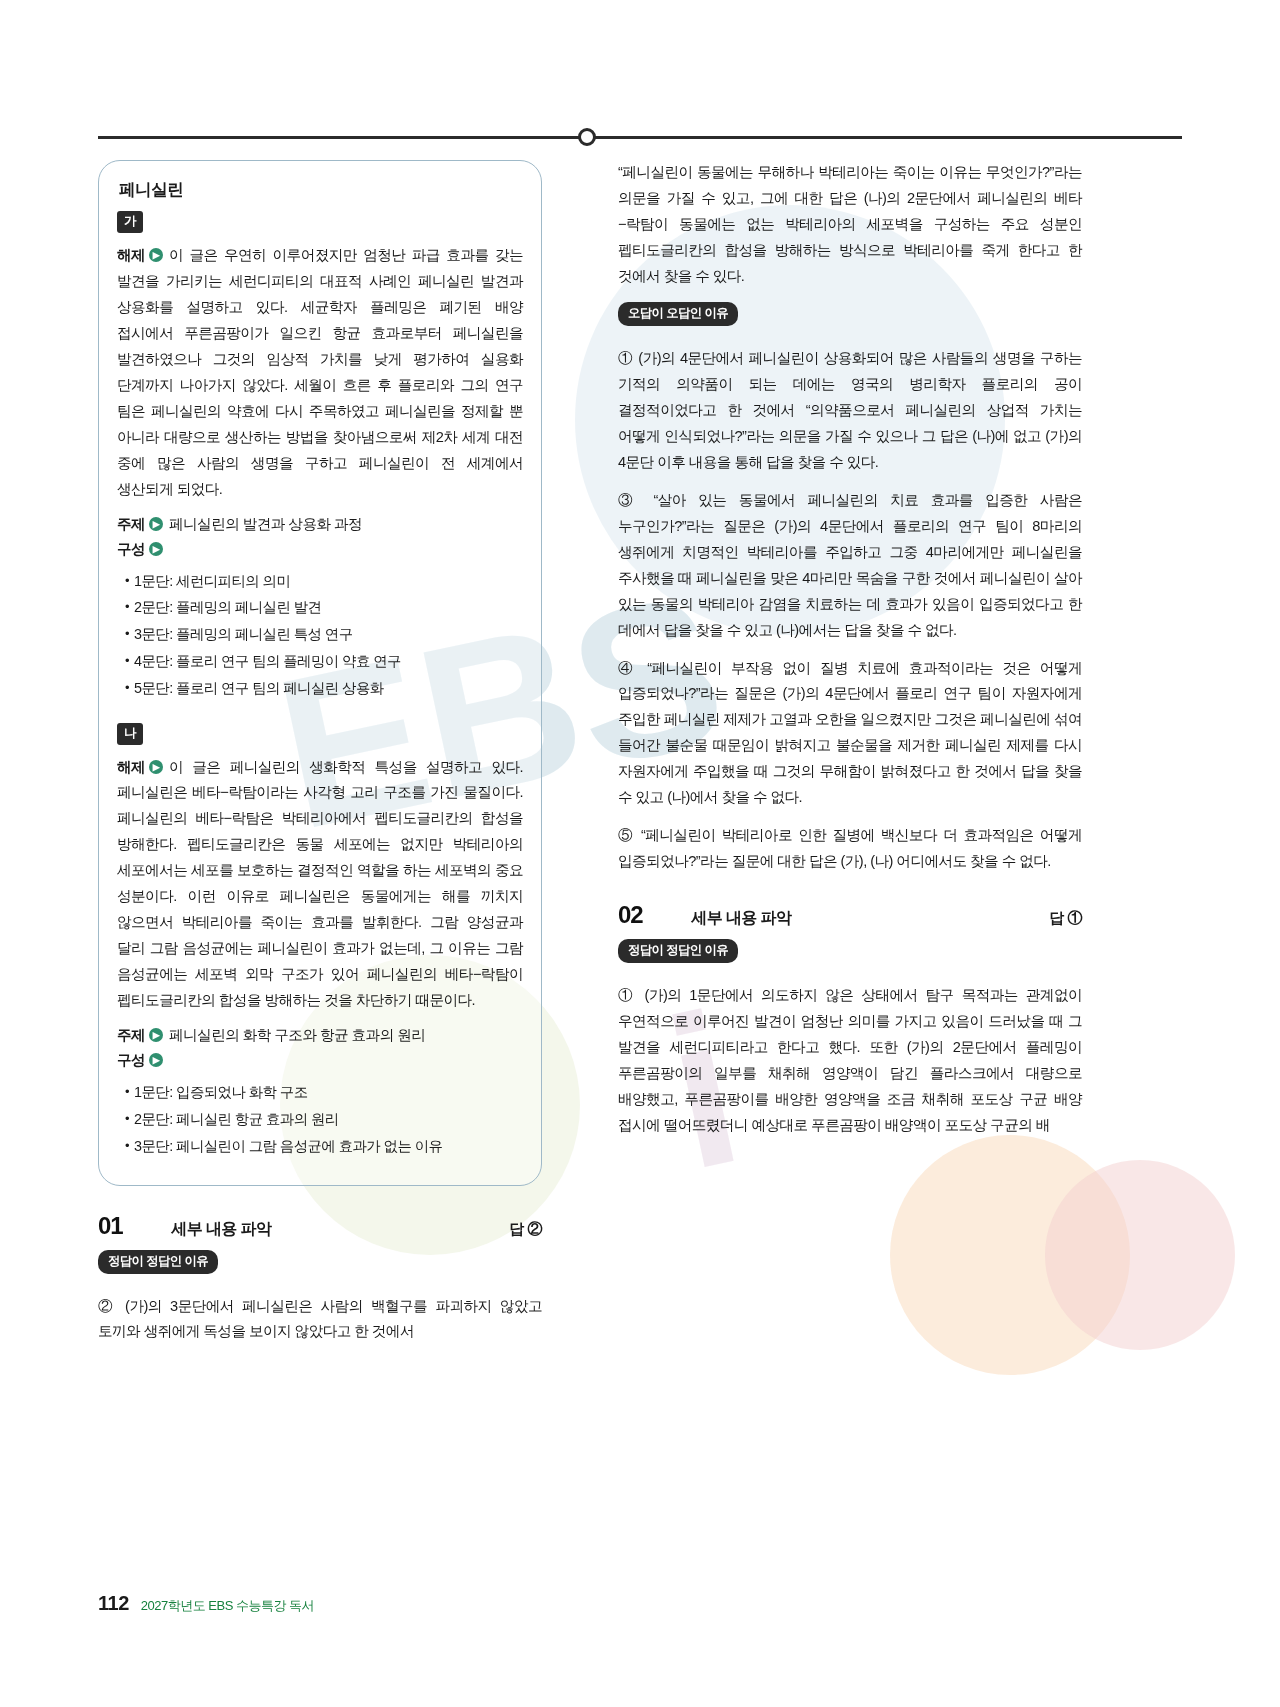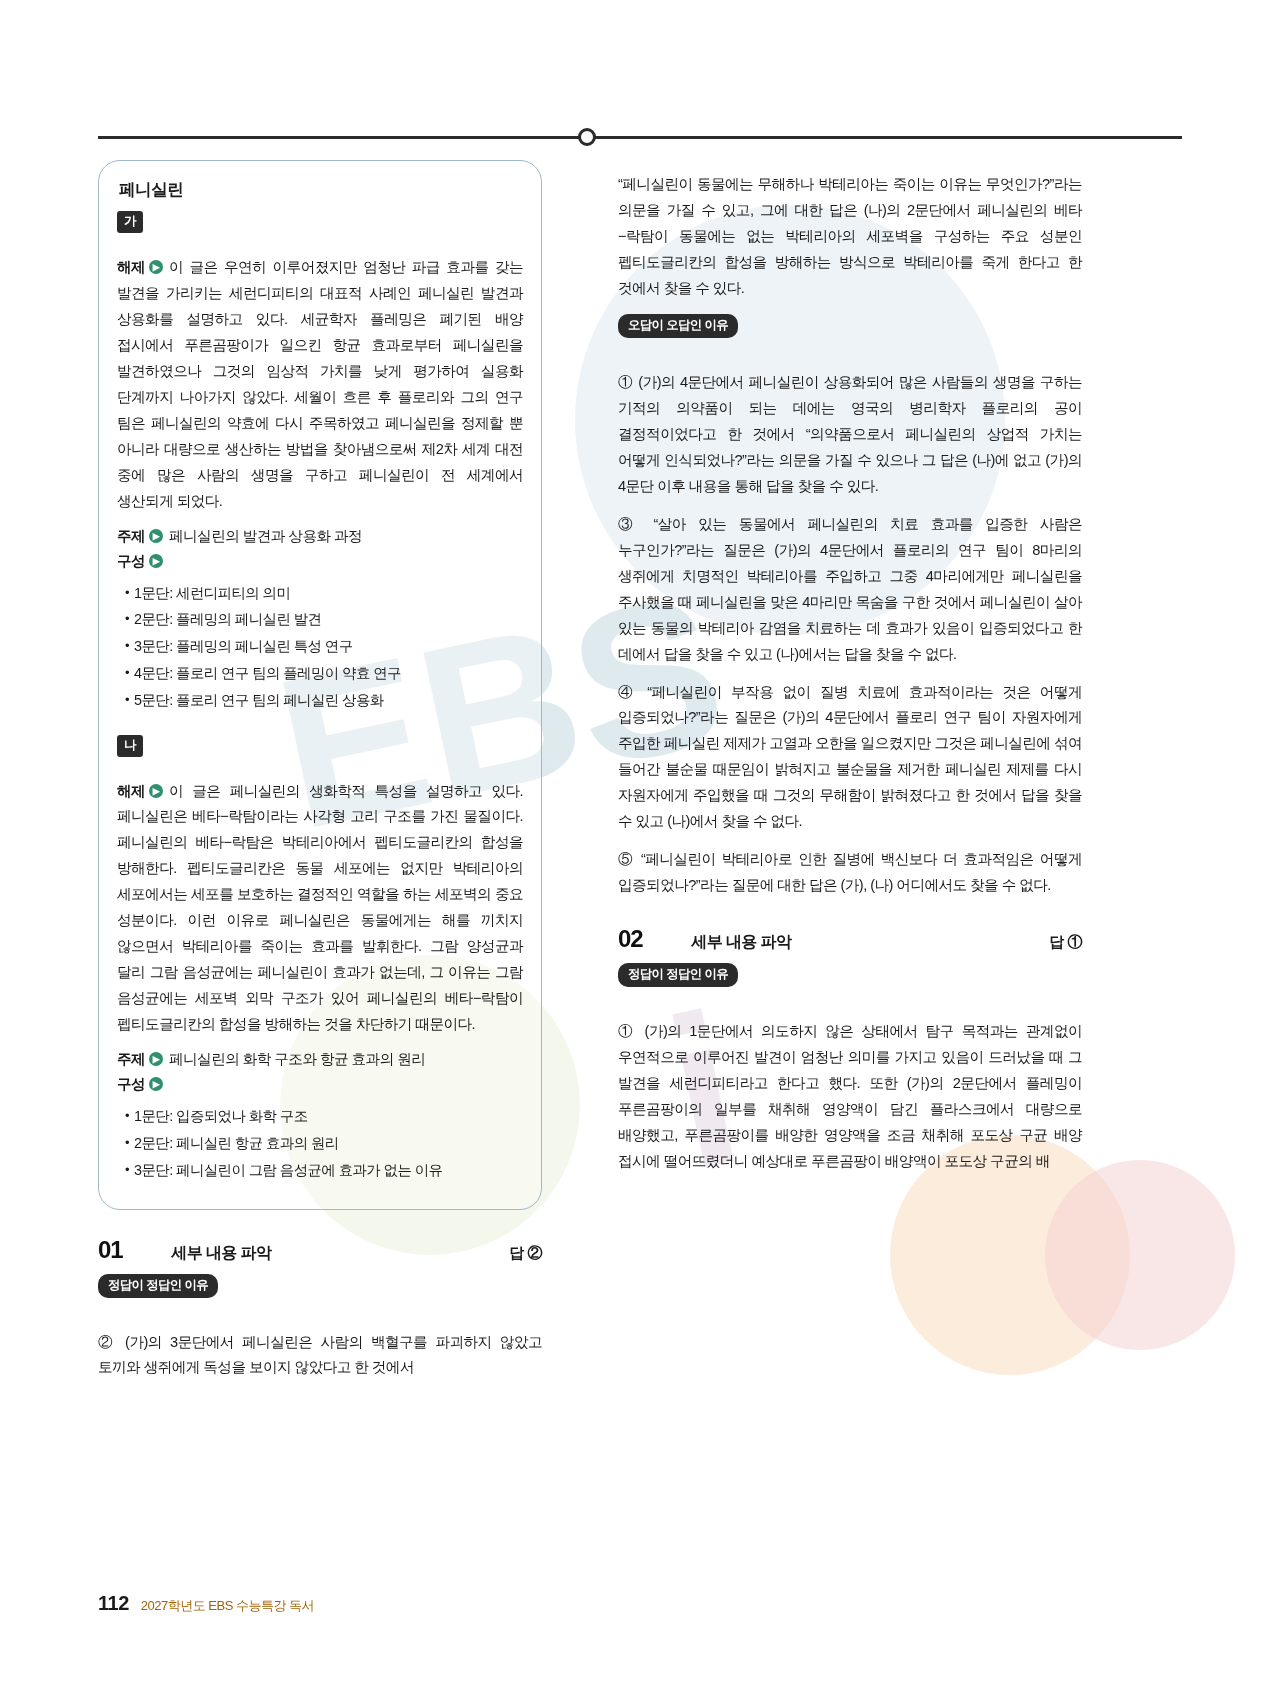--- a/index.html
+++ b/index.html
@@ -105,21 +105,21 @@
     text-align: center;
     vertical-align: 2px;
     margin: 0 6px 0 4px;
     font-weight: bold;
   }
 
   p.body {
     font-size: 14.6px;
     line-height: 1.78;
     letter-spacing: -0.55px;
-    margin: 12px 0 12px 0;
+    margin: 0 0 12px 0;
     text-align: justify;
     text-justify: inter-character;
     word-break: keep-all;
   }
 
   .sec-head {
     font-size: 14.6px;
     letter-spacing: -0.55px;
     margin: 6px 0 6px 0;
   }
@@ -190,21 +190,21 @@
   }
   .folio {
     font-size: 20px;
     font-weight: bold;
     letter-spacing: -0.5px;
     margin-right: 12px;
   }
   .footer-text {
     font-size: 13px;
     letter-spacing: -0.5px;
-    color: #a16207;
+    color: #15803d;
   }
 </style>
 </head>
 <body>
 
 <svg class="watermark" viewBox="0 0 1280 1707">
   <circle cx="790" cy="420" r="215" fill="#dfeaf0" opacity="0.55"></circle>
   <circle cx="1010" cy="1255" r="120" fill="#fbe2c9" opacity="0.65"></circle>
   <circle cx="1140" cy="1255" r="95" fill="#f4cfcf" opacity="0.5"></circle>
   <circle cx="430" cy="1105" r="150" fill="#e9f0d8" opacity="0.5"></circle>

